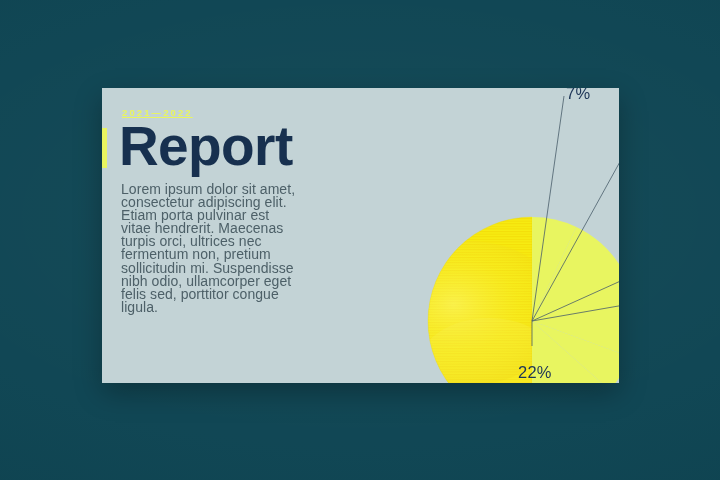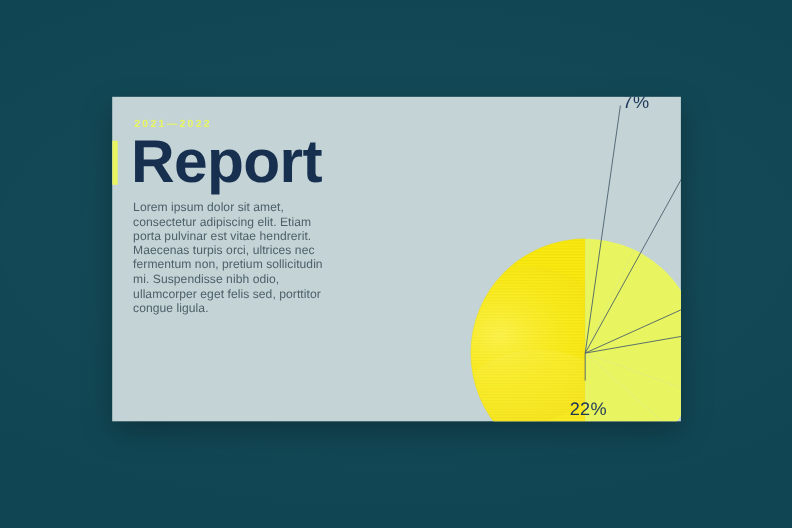--- a/index.html
+++ b/index.html
@@ -51,20 +51,21 @@
   }
   #eyebrow {
     position: absolute;
     left: 20px;
     top: 19px;
     font-size: 9.5px;
     letter-spacing: 2.1px;
     font-weight: bold;
     color: #e9f560;
     white-space: nowrap;
+    text-decoration: underline;
   }
   #accent-bar {
     position: absolute;
     left: 0px;
     top: 40px;
     width: 5px;
     height: 40px;
     background: #e9f560;
   }
   #title {
@@ -75,21 +76,21 @@
     line-height: 50px;
     font-weight: bold;
     color: #17304f;
     letter-spacing: -0.6px;
   }
   #body-copy {
     position: absolute;
     left: 19px;
     top: 95px;
     width: 180px;
-    font-size: 11px;
+    font-size: 14px;
     line-height: 13.1px;
     color: #4d6068;
     letter-spacing: 0.05px;
   }
 
   
   #chart-area {
     position: absolute;
     left: 212px;
     top: 0px;

